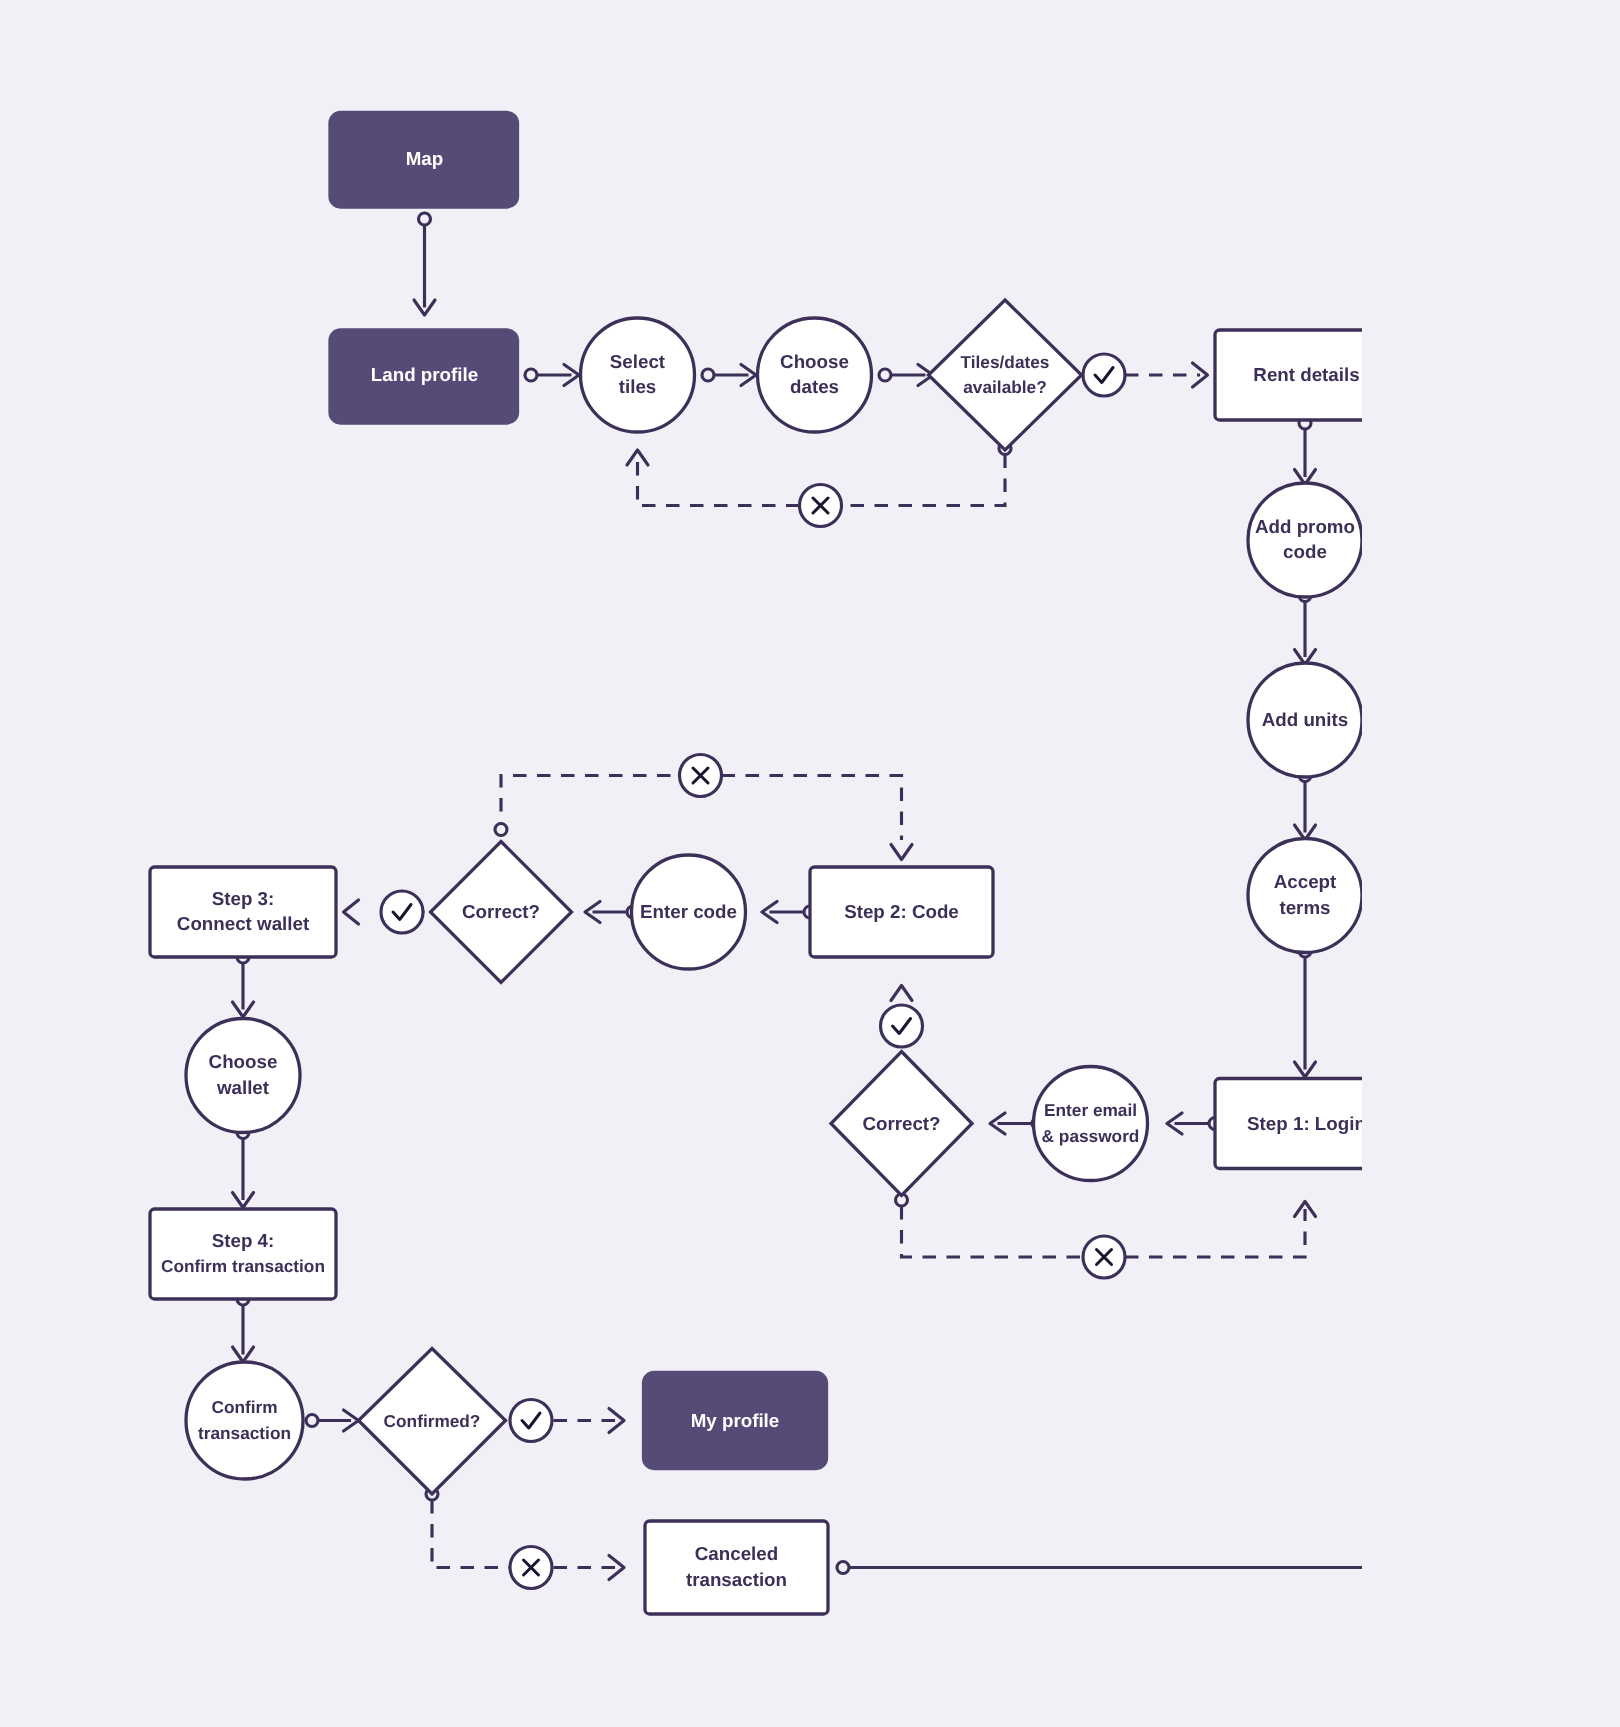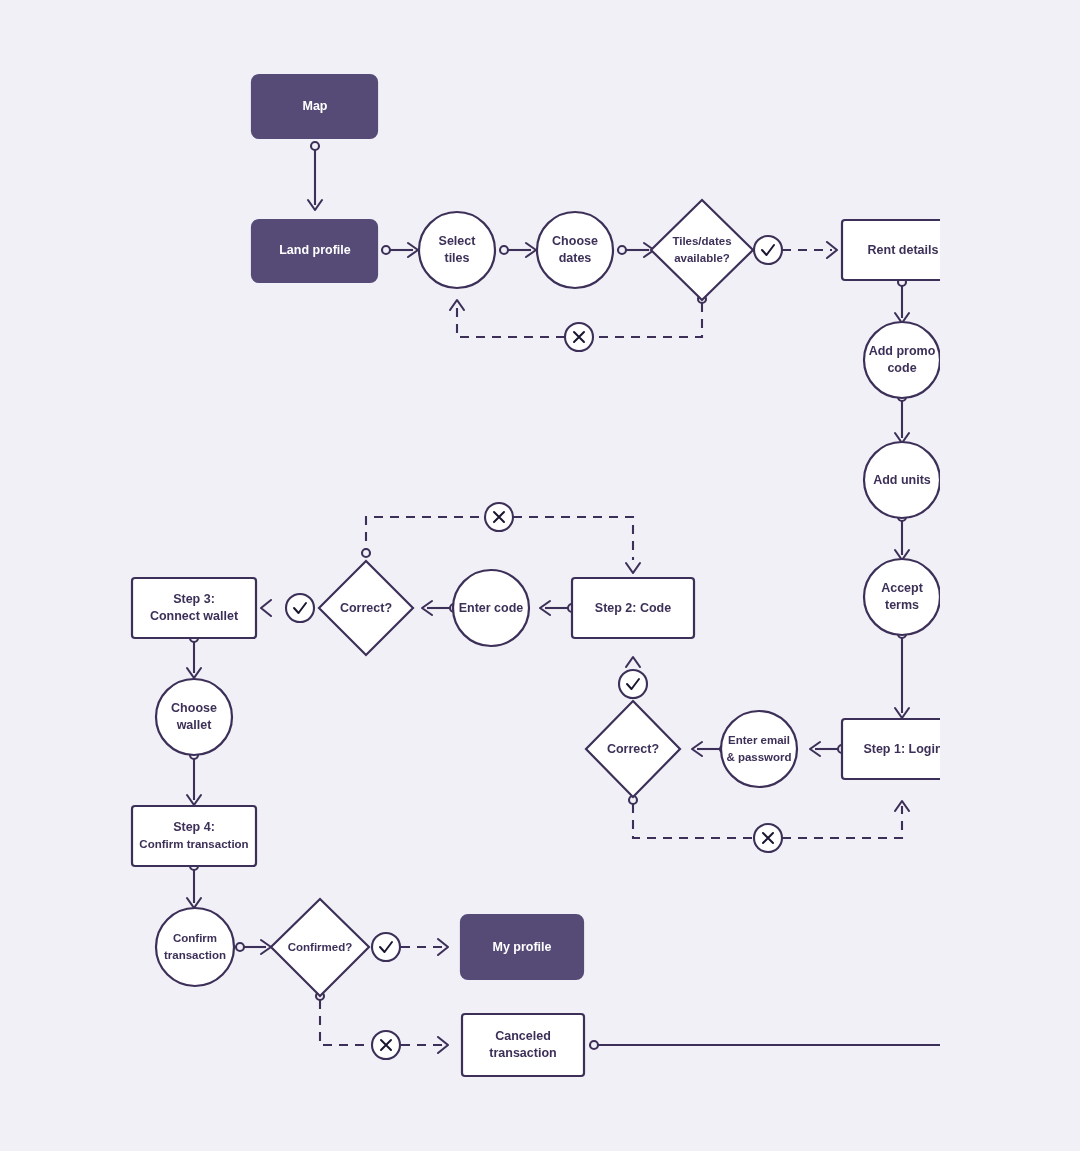--- a/index.html
+++ b/index.html
@@ -9,21 +9,20 @@
   }
   body {
     font-family: "Liberation Sans", sans-serif;
   }
   #canvas-wrap {
     position: relative;
     width: 908px;
     height: 1151px;
     background: #f1f0f7;
     overflow: hidden;
-    padding-left: 32px;
   }
   svg#flow {
     display: block;
     width: 1080px;
     height: 1151px;
   }
   .node-shape {
     fill: #ffffff;
     stroke: #3d3058;
     stroke-width: 2.2;

